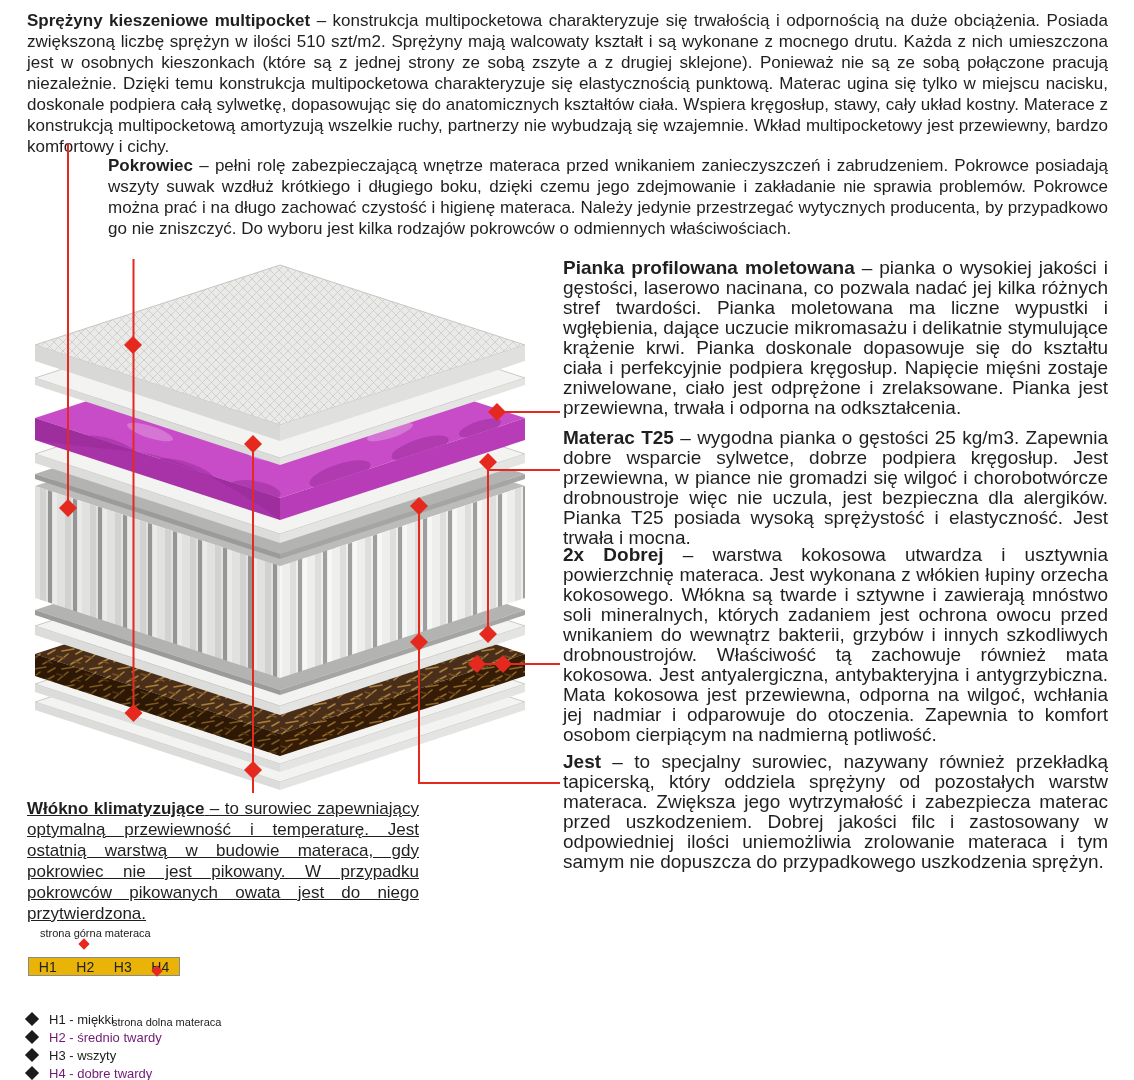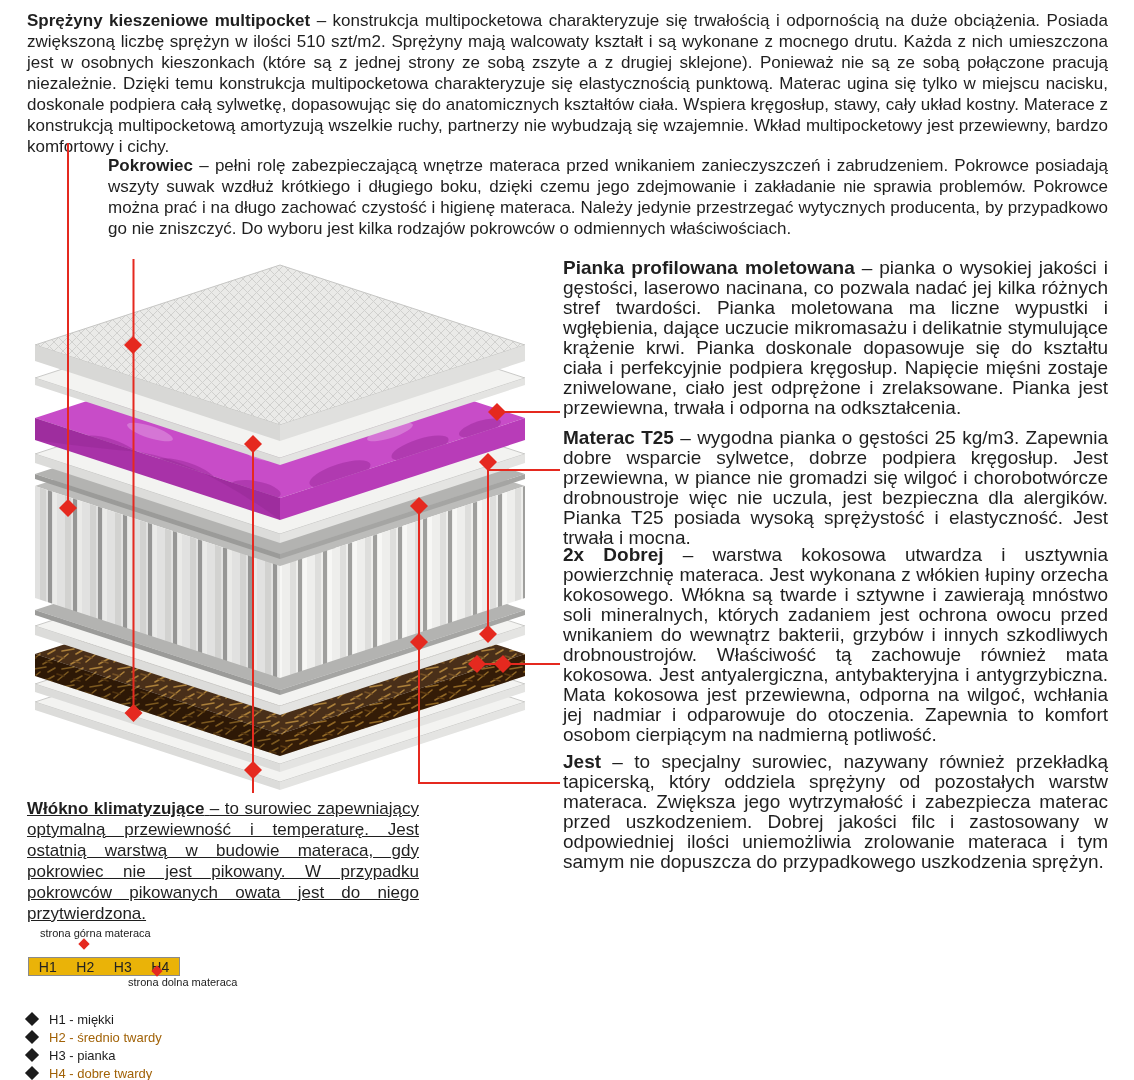--- a/index.html
+++ b/index.html
@@ -22,21 +22,21 @@
   .minidiamond{
     position:absolute;width:8px;height:8px;background:#e5291f;transform:rotate(45deg);
   }
   .legend{position:absolute;left:27px;top:1010px;}
   .legend-row{display:flex;align-items:center;height:18px;margin-bottom:0px;}
   .legend-diamond{
     width:10px;height:10px;background:#1c1c1c;transform:rotate(45deg);
     margin-right:12px;flex:0 0 auto;
   }
   .legend-label{font-size:13px;color:#1c1c1c;white-space:nowrap;}
-  .legend-label.red{color:#a16207;text-align:center;}
+  .legend-label.red{color:#701a75;text-align:center;}
 </style>
 </head>
 <body>
 
 <div class="para" style="left:27px;top:10px;width:1081px;">
   <b>Sprężyny kieszeniowe multipocket</b>
   <span>– konstrukcja multipocketowa charakteryzuje się trwałością i odpornością na duże obciążenia. Posiada zwiększoną liczbę sprężyn w ilości 510 szt/m2. Sprężyny mają walcowaty kształt i są wykonane z mocnego drutu. Każda z nich umieszczona jest w osobnych kieszonkach (które są z jednej strony ze sobą zszyte a z drugiej sklejone). Ponieważ nie są ze sobą połączone pracują niezależnie. Dzięki temu konstrukcja multipocketowa charakteryzuje się elastycznością punktową. Materac ugina się tylko w miejscu nacisku, doskonale podpiera całą sylwetkę, dopasowując się do anatomicznych kształtów ciała. Wspiera kręgosłup, stawy, cały układ kostny. Materace z konstrukcją multipocketową amortyzują wszelkie ruchy, partnerzy nie wybudzają się wzajemnie. Wkład multipocketowy jest przewiewny, bardzo komfortowy i cichy.</span>
 </div>
 
 <div class="para" style="left:108px;top:155px;width:1000px;">
@@ -205,32 +205,32 @@
 <div class="minidiamond" style="left:80px;top:940px;"></div>
 
 <div class="hbox">
   <span class="hzone">H1</span>
   <span class="hzone">H2</span>
   <span class="hzone">H3</span>
   <span class="hzone">H4</span>
 </div>
 
 <div class="minidiamond" style="left:153px;top:967px;"></div>
-<div class="small-label" style="left:112px;top:976px;margin-left:16px;">strona dolna materaca</div>
+<div class="small-label" style="left:112px;top:1016px;">strona dolna materaca</div>
 
 <div class="legend">
   <div class="legend-row">
     <span class="legend-diamond"></span>
     <span class="legend-label">H1 - miękki</span>
   </div>
   <div class="legend-row">
     <span class="legend-diamond"></span>
     <span class="legend-label red">H2 - średnio twardy</span>
   </div>
   <div class="legend-row">
     <span class="legend-diamond"></span>
-    <span class="legend-label">H3 - pianka</span>
+    <span class="legend-label">H3 - wszyty</span>
   </div>
   <div class="legend-row">
     <span class="legend-diamond"></span>
     <span class="legend-label red">H4 - dobre twardy</span>
   </div>
 </div>
 
 </body></html>

